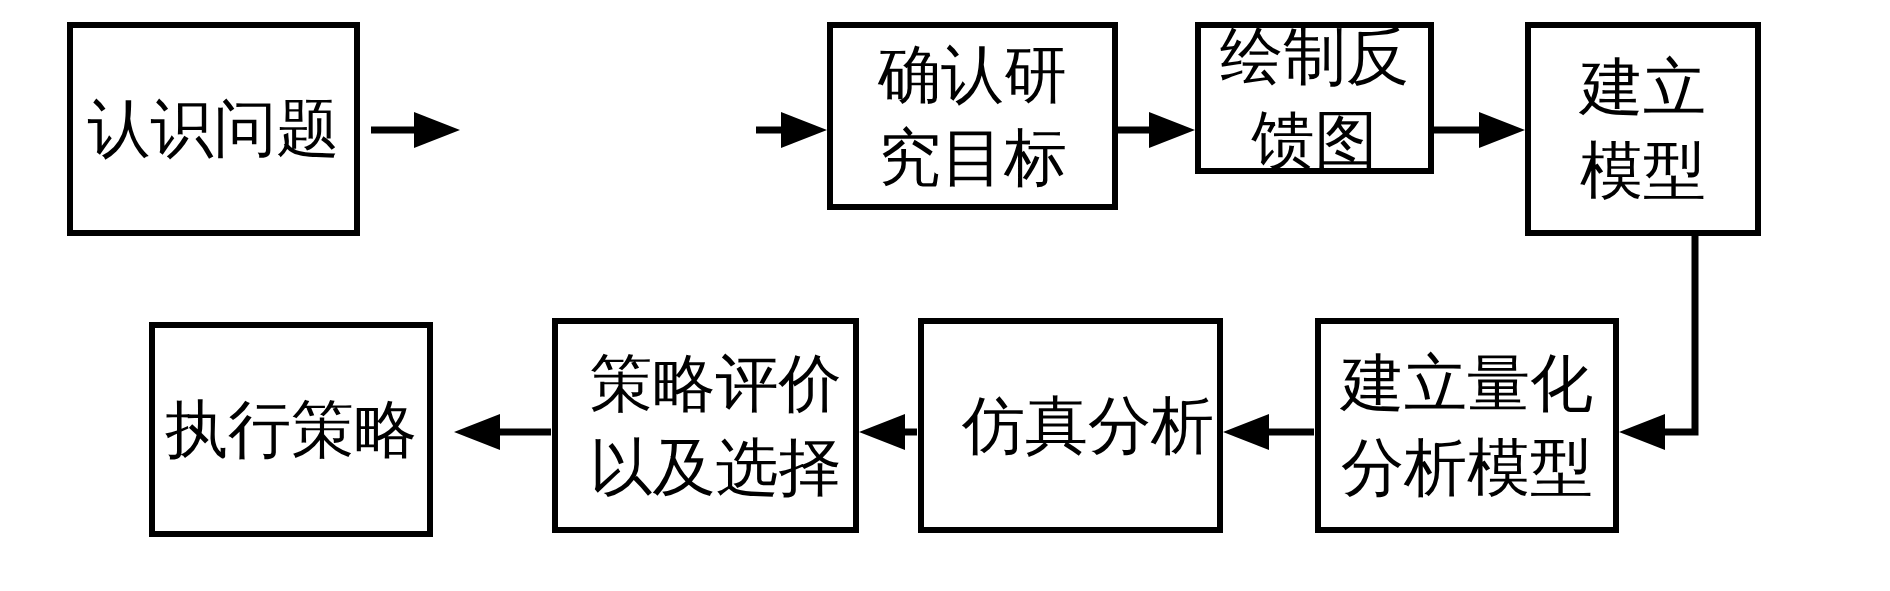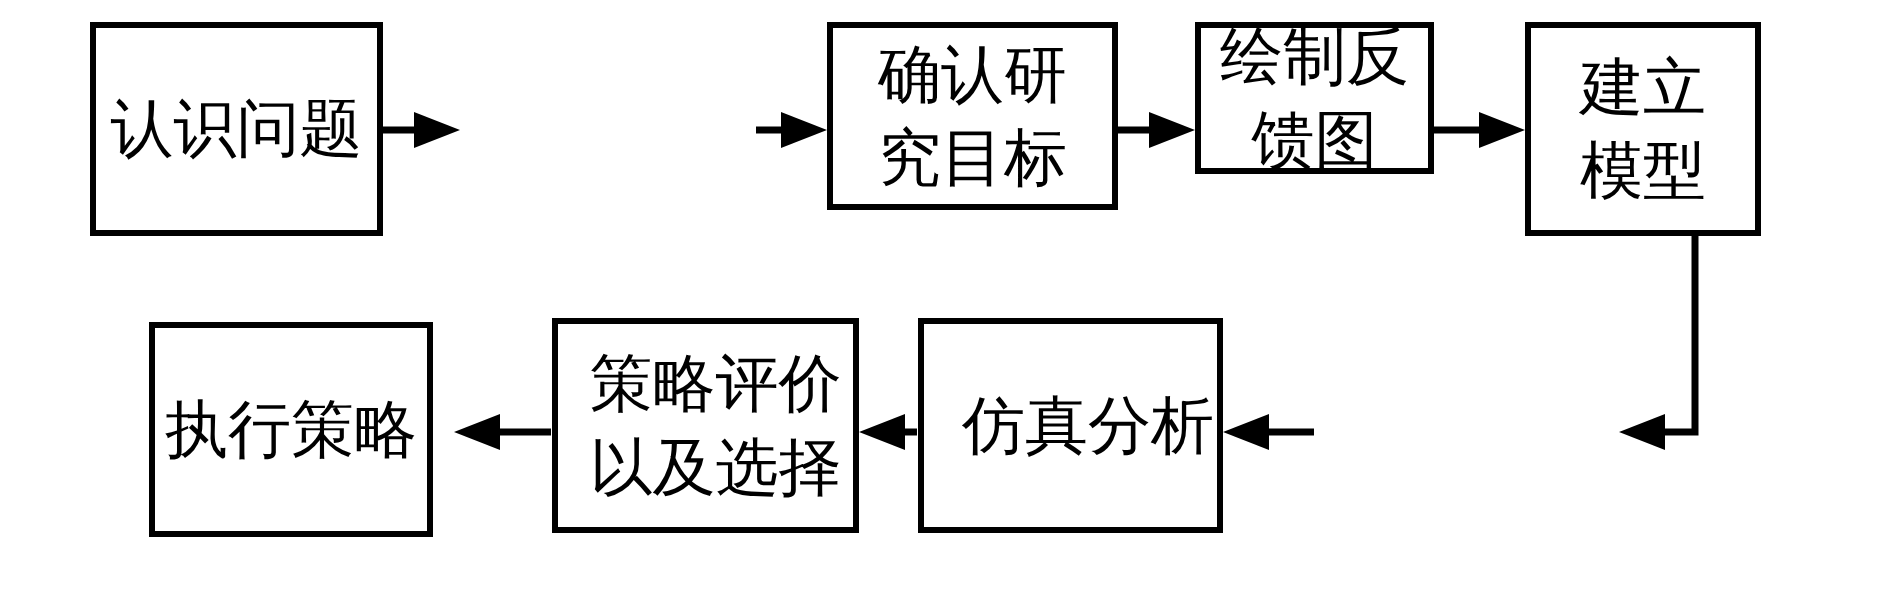--- a/index.html
+++ b/index.html
@@ -23,21 +23,21 @@
     display: flex;
     align-items: center;
     justify-content: center;
     text-align: center;
     color: #000000;
     font-size: 63px;
     line-height: 1.32;
     white-space: pre-line;
   }
   
-  .n1 { left:  90px; top: 22px; width: 293px; height: 214px; }
+  .n1 { left:  67px; top: 22px; width: 293px; height: 214px; }
   .n2 { left: 460px; top: 22px; width: 296px; height: 214px; }
   .n3 { left: 827px; top: 22px; width: 291px; height: 188px; }
   .n4 { left: 1195px; top: 22px; width: 239px; height: 152px; }
   .n5 { left: 1525px; top: 22px; width: 236px; height: 214px; }
   
   .n6 { left: 1315px; top: 318px; width: 304px; height: 215px; }
   .n7 { left: 918px;  top: 318px; width: 305px; height: 215px; padding-left: 35px; }
   .n8 { left: 552px;  top: 318px; width: 307px; height: 215px; padding-left: 20px; }
   .n9 { left: 149px;  top: 322px; width: 284px; height: 215px; }
 
@@ -102,18 +102,20 @@
     </g>
   </svg>
 
   <div class="node n1">认识问题</div>
   <div class="node n3">确认研
 究目标</div>
   <div class="node n4">绘制反
 馈图</div>
   <div class="node n5">建立
 模型</div>
+  <div class="node n6">建立量化
+分析模型</div>
   <div class="node n7">仿真分析</div>
   <div class="node n8">策略评价
 以及选择</div>
   <div class="node n9">执行策略</div>
 
 </div>
 
 </body></html>

